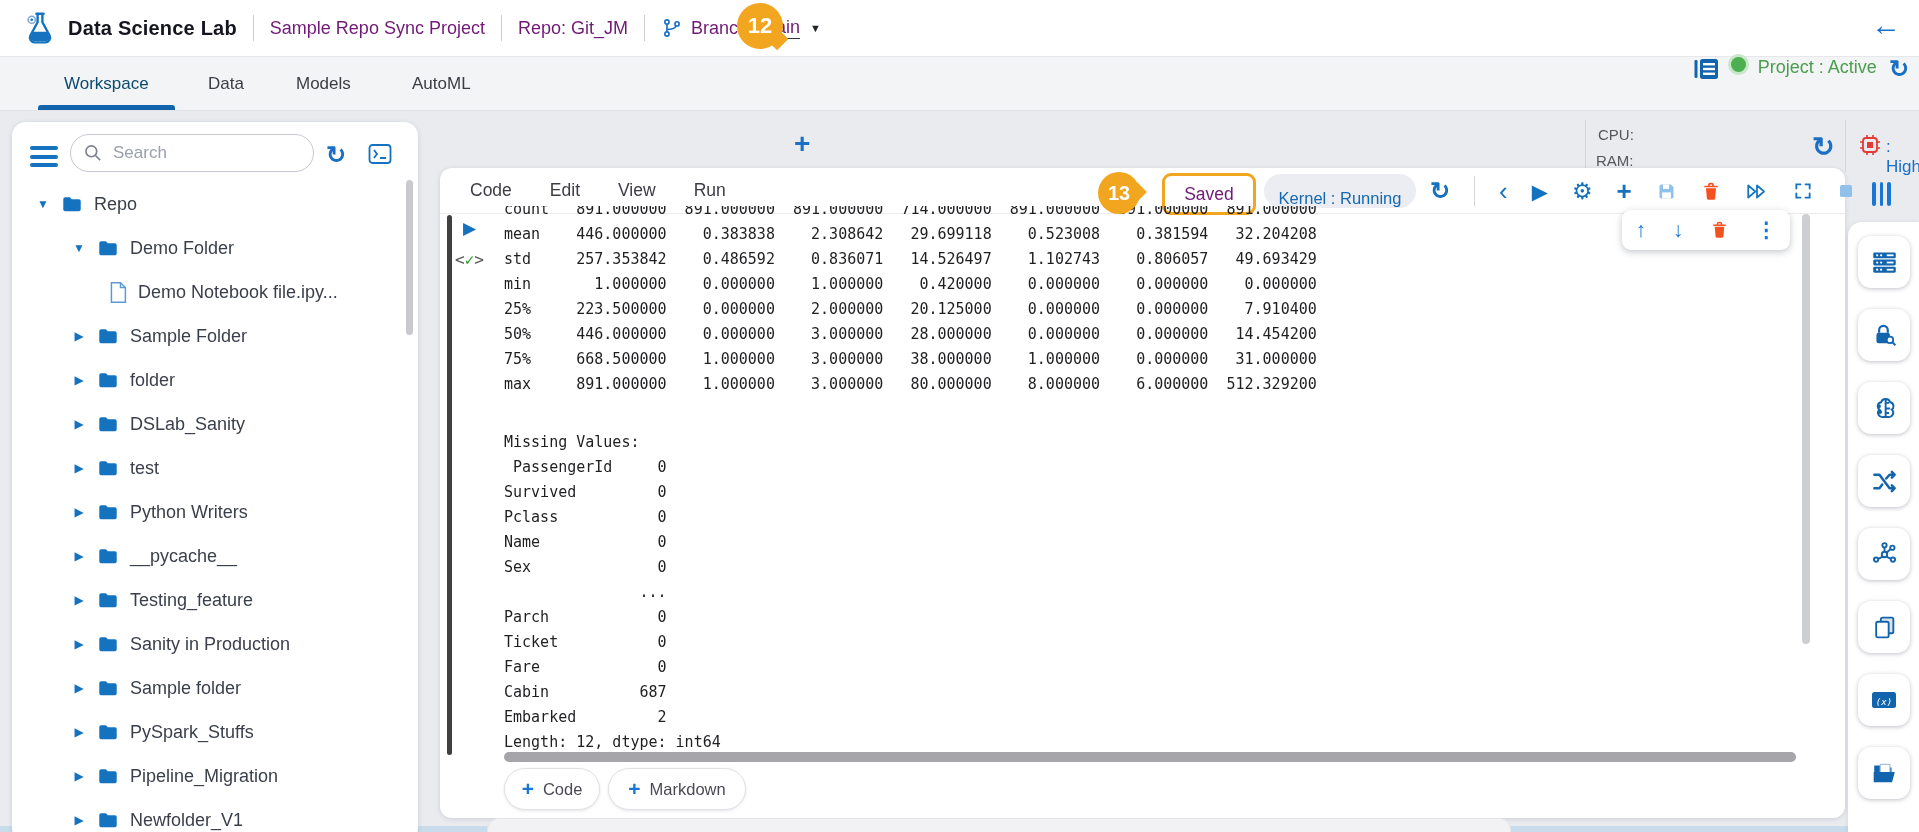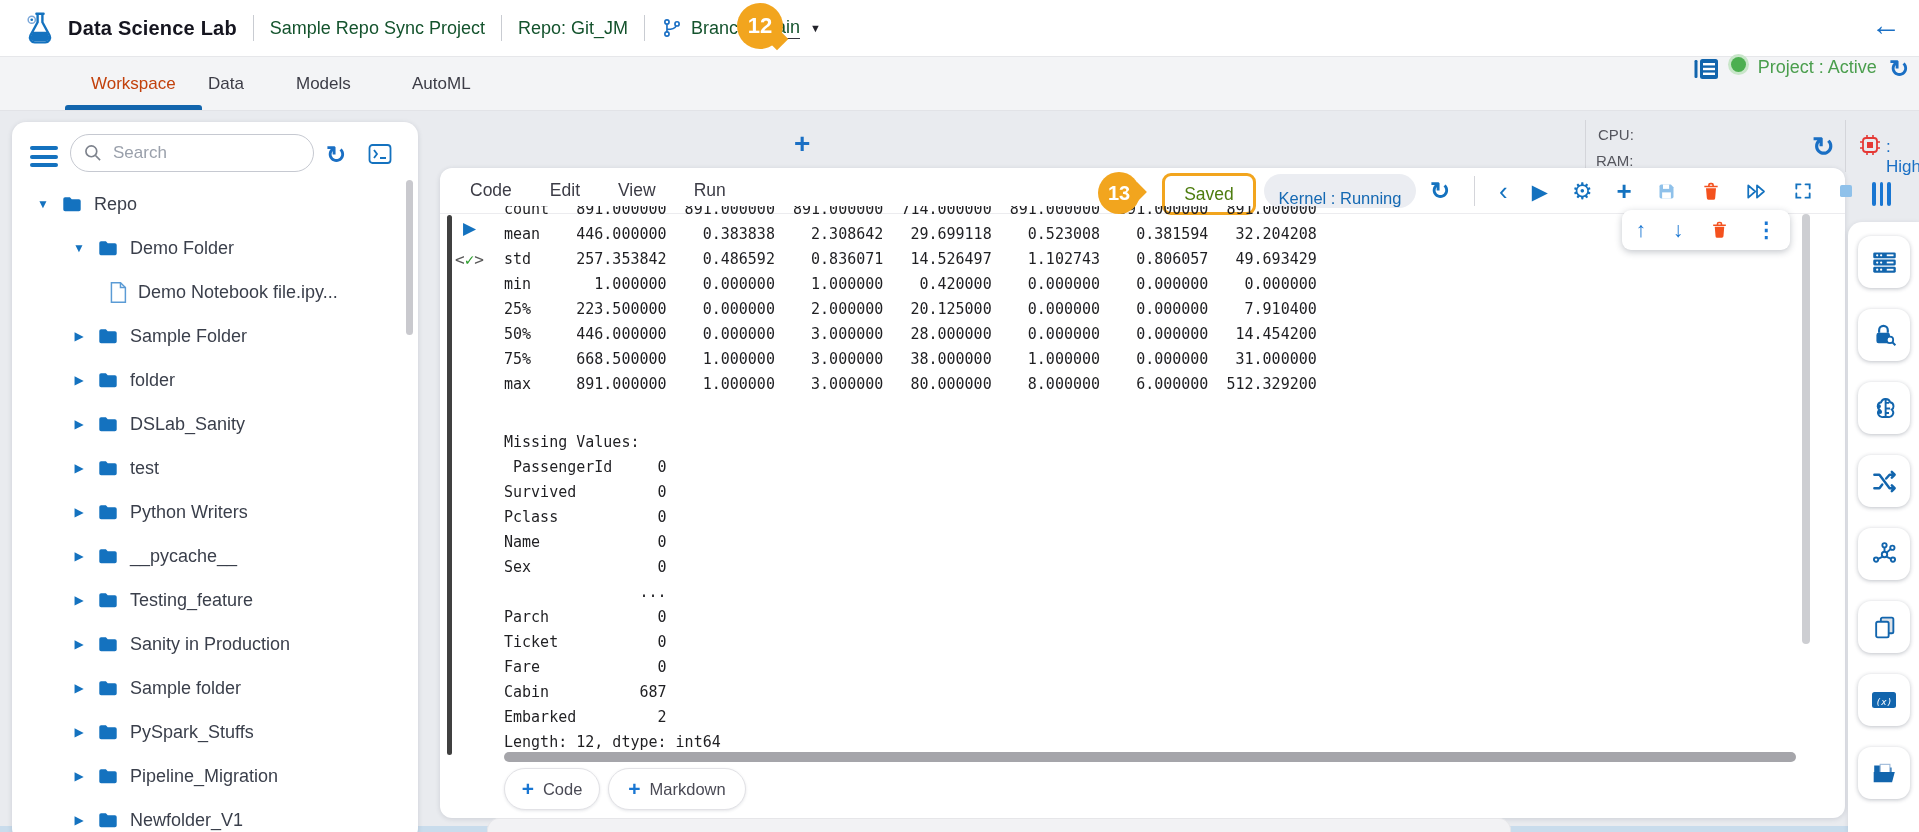--- a/index.html
+++ b/index.html
@@ -4,42 +4,42 @@
 <style>
   html,body{margin:0;padding:0;background:#dfe3e8;}
   #app{position:relative;width:1919px;height:832px;overflow:hidden;background:#e9ebef;
        font-family:"Liberation Sans",sans-serif;color:#2e2e38;}
   .abs{position:absolute;}
   
   #topbar{left:0;top:0;width:1919px;height:57px;background:#ffffff;border-bottom:1px solid #e6e7ea;
           display:flex;align-items:center;padding-left:22px;box-sizing:border-box;z-index:5;}
   .tb-sep{width:1px;height:26px;background:#c9ccd2;margin:0 16px;}
   #app-title{font-size:20px;font-weight:bold;color:#15151f;margin-left:10px;letter-spacing:.2px;}
-  .tb-item{font-size:18px;color:#14532d;}
+  .tb-item{font-size:18px;color:#701a75;}
   #branch-wrap{display:flex;align-items:center;gap:8px;}
   #branch-name{border-bottom:1.5px solid #33333d;}
   .caret-dn{font-size:11px;color:#23232b;margin-left:2px;}
   #back-arrow{right:18px;top:10px;font-size:30px;color:#1a6fc4;line-height:1;z-index:6;}
   
   #toast{left:771px;top:17px;width:378px;height:58px;background:#156e15;border:3px solid #f0a63a;
          border-radius:10px;display:flex;align-items:center;justify-content:center;z-index:20;
          box-shadow:0 2px 6px rgba(0,0,0,.25);}
   #toast span{color:#f2f7ef;font-size:19px;}
   .badge{background:#f2a51e;border-radius:50%;width:46px;height:46px;display:flex;align-items:center;
          justify-content:center;color:#fff;font-size:22px;font-weight:bold;z-index:21;}
   #badge-12{left:737px;top:3px;}
   #badge-12:after{content:"";position:absolute;right:-2px;bottom:2px;width:16px;height:16px;background:#f2a51e;
          transform:rotate(45deg);z-index:-1;}
   #badge-13{left:1098px;top:172px;width:42px;height:42px;font-size:20px;z-index:21;}
   #badge-13:after{content:"";position:absolute;right:-4px;top:13px;width:14px;height:14px;background:#f2a51e;
          transform:rotate(45deg);}
   
   #navbar{left:0;top:57px;width:1919px;height:53px;background:#f3f4f6;border-bottom:1px solid #e2e3e7;z-index:4;}
   .nav-tab{position:absolute;top:0;height:53px;display:flex;align-items:center;font-size:17px;color:#3c3c46;}
-  .nav-tab.active{color:#c2410c;margin-left:27px;}
+  .nav-tab.active{color:#0c4a6e;}
   .nav-tab.active:after{content:"";position:absolute;left:-26px;right:-26px;bottom:0;height:5px;
       background:#1265ad;border-radius:3px 3px 0 0;}
   #nav-right{position:absolute;right:10px;top:0;height:53px;display:flex;align-items:flex-start;gap:12px;}
   #project-status{color:#4a9e4d;font-size:18px;}
   .status-dot{width:15px;height:15px;border-radius:50%;background:#4caf50;box-shadow:0 0 0 3px #c8e6c9;}
   .refresh-glyph{color:#1a6fc4;font-size:24px;font-weight:bold;line-height:1;}
   
   #sidebar{left:12px;top:122px;width:406px;height:720px;background:#fff;border-radius:14px;
            box-shadow:0 1px 5px rgba(40,50,70,.15);z-index:3;}
   #hamburger{left:18px;top:24px;width:28px;}
@@ -69,21 +69,21 @@
        color:#fff;font-size:14.5px;}
   #high-label{font-size:17px;color:#1a6fc4;}
   
   #nbcard{left:440px;top:168px;width:1405px;height:650px;background:#fff;border-radius:12px;
           box-shadow:0 1px 5px rgba(40,50,70,.15);z-index:2;}
   #nbmenu{position:absolute;left:0;top:0;right:0;height:46px;border-bottom:1px solid #ececef;
           display:flex;align-items:center;padding-left:30px;box-sizing:border-box;}
   .menu-item{font-size:17.5px;color:#3c3c46;margin-right:38px;}
   #saved-pill{position:absolute;left:722px;top:5px;width:88px;height:36px;border:3px solid #f2a51e;
        border-radius:9px;display:flex;align-items:center;justify-content:center;background:#fff;
-       font-size:17.5px;color:#4d7c0f;}
+       font-size:17.5px;color:#701a75;}
   #kernel-pill{position:absolute;left:824px;top:6px;width:152px;height:34px;background:#ebedf2;border-radius:17px;
        display:flex;align-items:flex-end;justify-content:center;font-size:16.5px;color:#1569b3;}
   #nbtools{position:absolute;left:990px;top:0;height:46px;display:flex;align-items:center;gap:24px;}
   .tool-glyph{color:#1472bf;font-size:21px;line-height:1;}
   .tool-svg{display:flex;align-items:center;}
   
   #cellbar{position:absolute;left:7px;top:47px;width:5px;height:540px;background:#404040;border-radius:3px;}
   #gutter-play{position:absolute;left:23px;top:50px;color:#1472bf;font-size:17px;}
   #gutter-check{position:absolute;left:15px;top:82px;font-family:"DejaVu Sans Mono",monospace;font-size:16px;}
   #gutter-check .b{color:#5a5a5a;} #gutter-check .c{color:#2e9e2e;font-weight:bold;}

